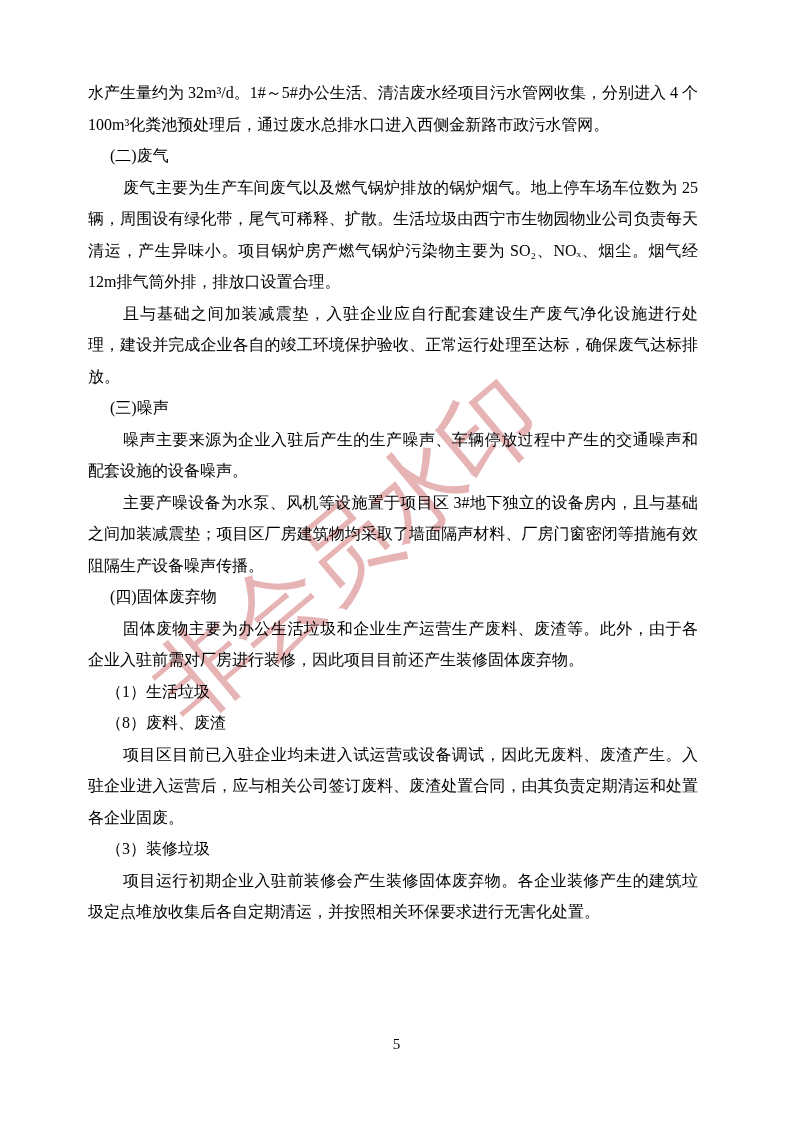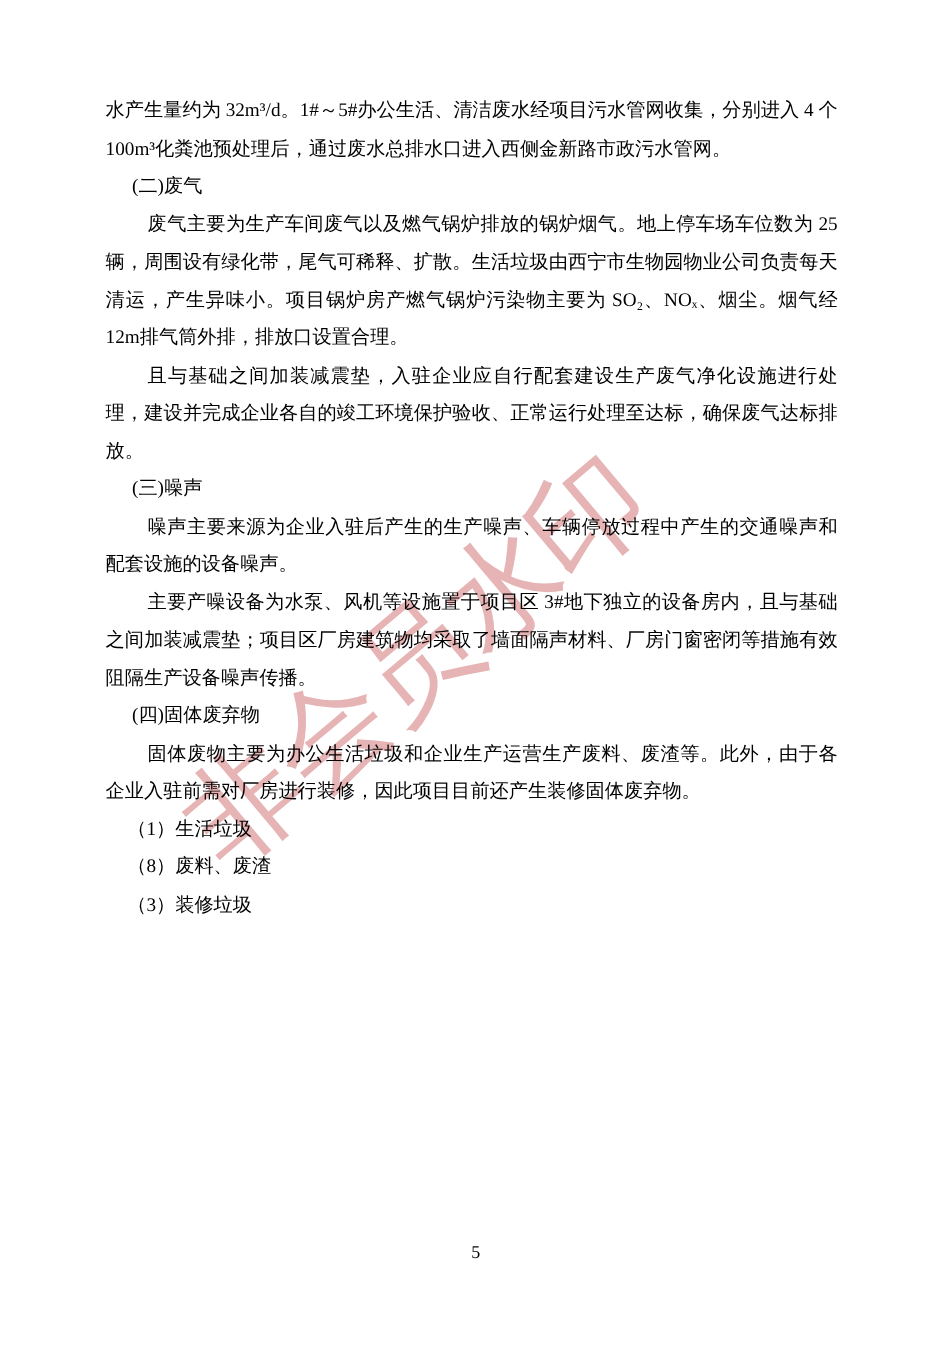--- a/index.html
+++ b/index.html
@@ -87,19 +87,21 @@
 
     <h3 class="heading">(四)固体废弃物</h3>
 
     <p class="para">固体废物主要为办公生活垃圾和企业生产运营生产废料、废渣等。此外，由于各企业入驻前需对厂房进行装修，因此项目目前还产生装修固体废弃物。</p>
 
     <p class="subitem">（1）生活垃圾</p>
 
 
     <p class="subitem">（8）废料、废渣</p>
 
+    <p class="para">项目区目前已入驻企业均未进入试运营或设备调试，因此无废料、废渣产生。入驻企业进入运营后，应与相关公司签订废料、废渣处置合同，由其负责定期清运和处置各企业固废。</p>
 
     <p class="subitem">（3）装修垃圾</p>
 
+    <p class="para">项目运行初期企业入驻前装修会产生装修固体废弃物。各企业装修产生的建筑垃圾定点堆放收集后各自定期清运，并按照相关环保要求进行无害化处置。</p>
   </main>
 
   <div class="page-number">5</div>
 </div>
 
 </body></html>

